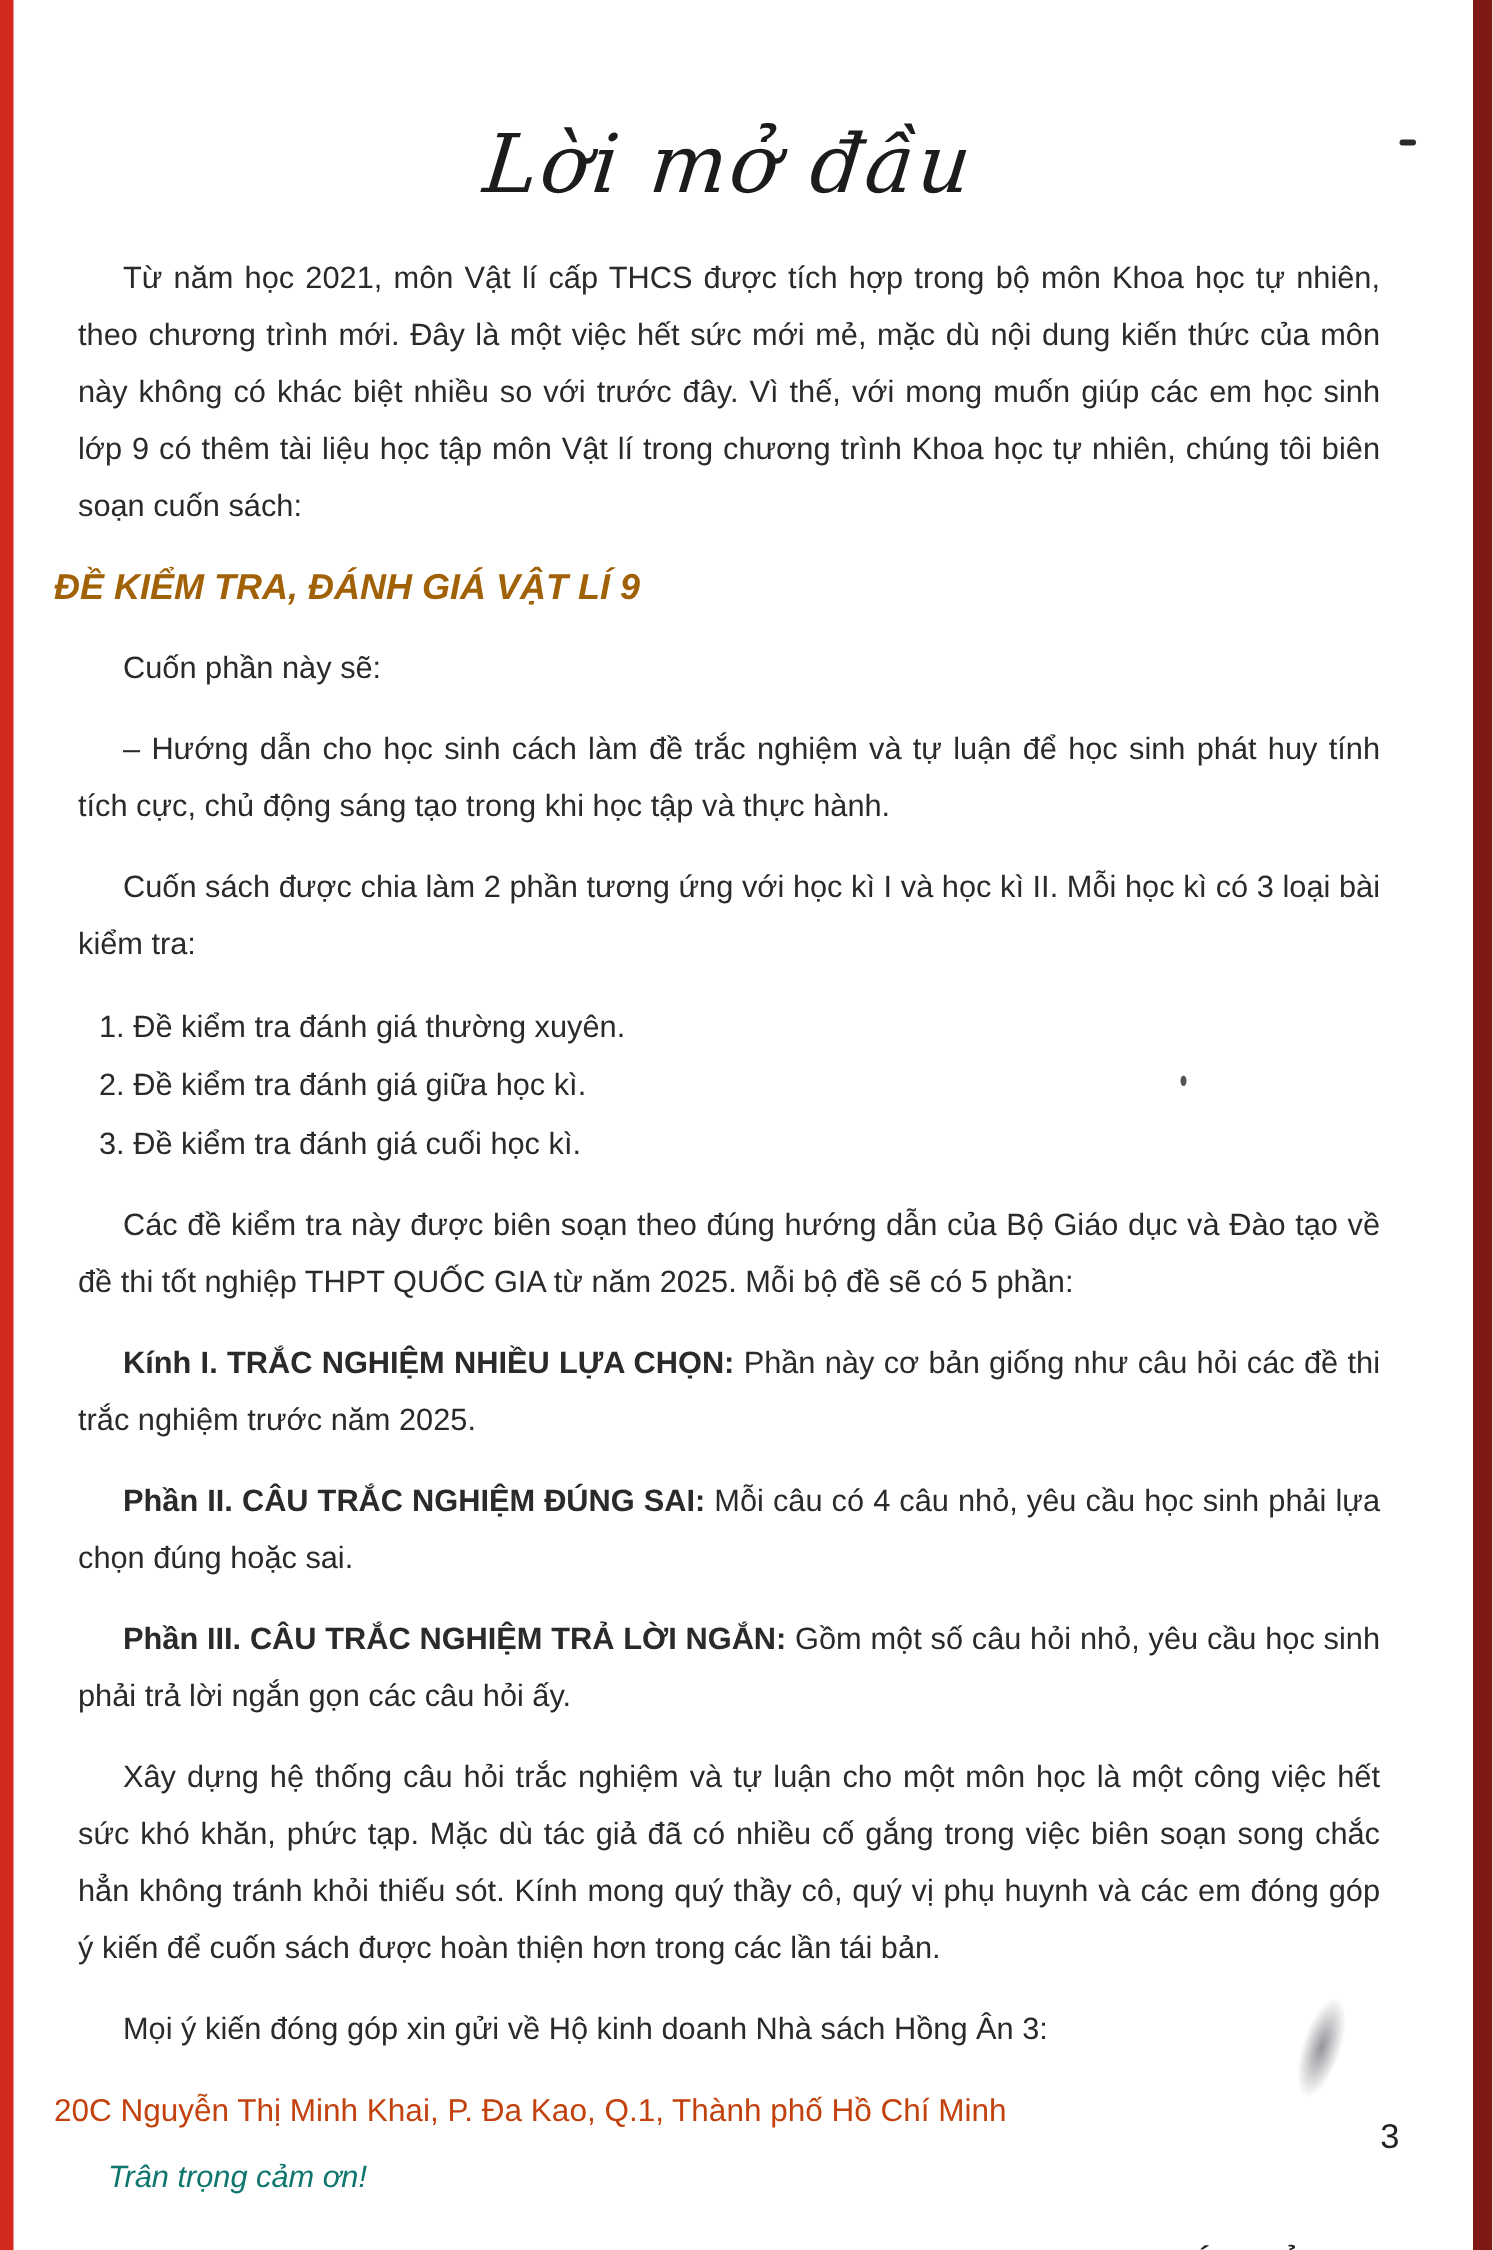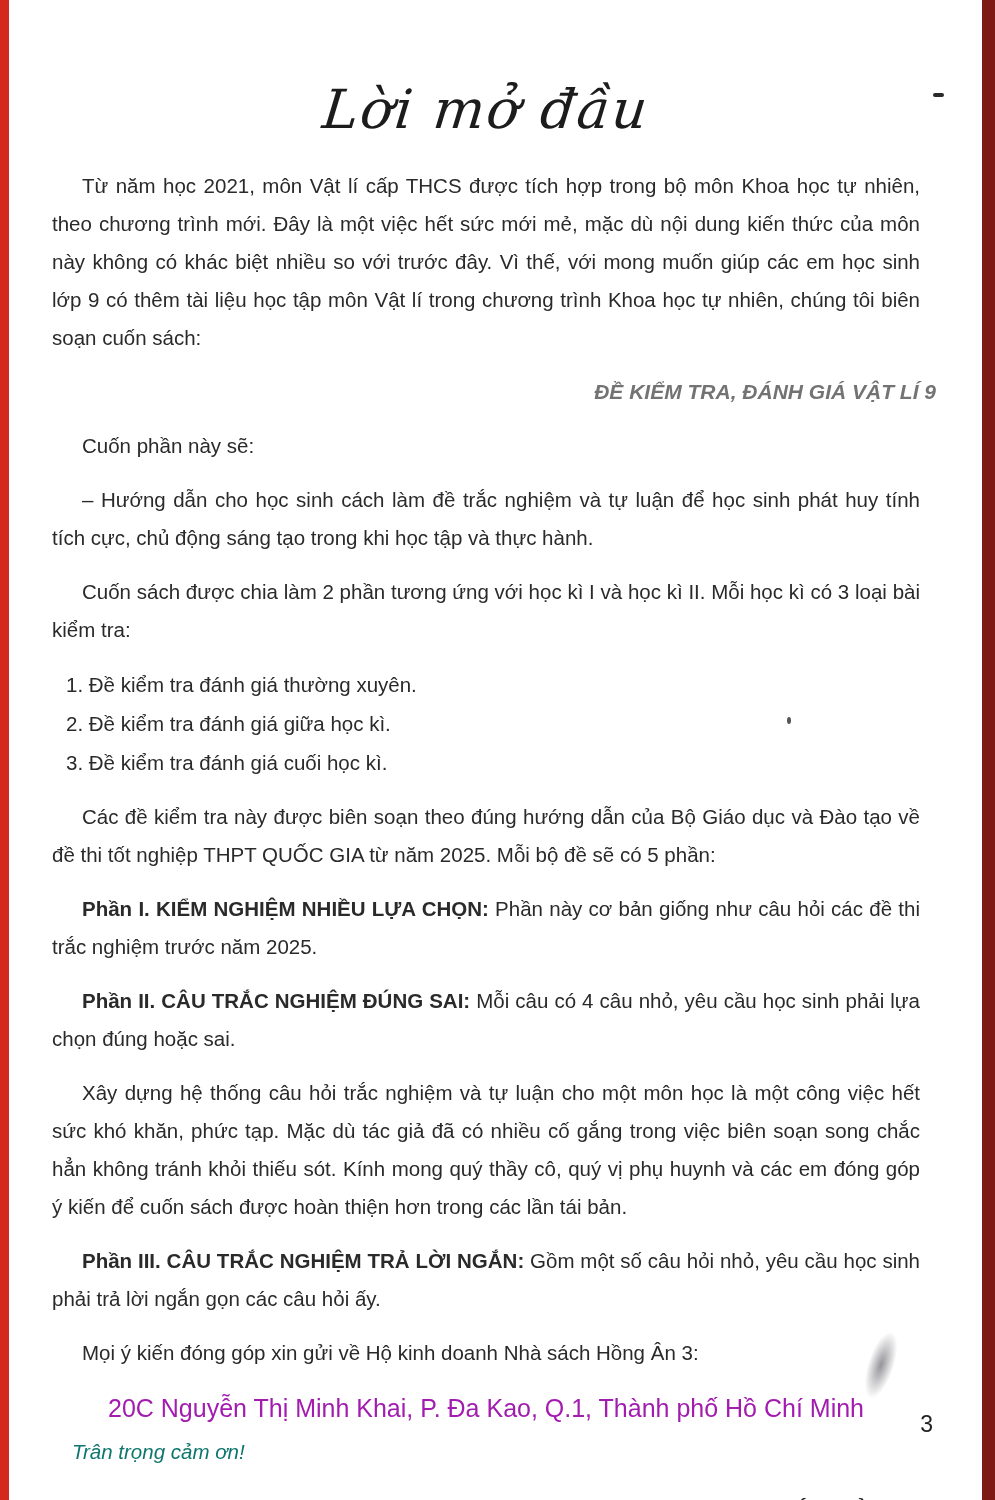--- a/index.html
+++ b/index.html
@@ -45,43 +45,42 @@
   }
   .para {
     font-size: 20.5px;
     line-height: 38px;
     text-align: justify;
     text-indent: 30px;
     margin: 16px;
     color: #2a2a2a;
   }
   .book-title {
-    font-size: 21px;
+    font-size: 24px;
     line-height: 38px;
     font-weight: bold;
     font-style: italic;
-    text-align: right;
+    text-align: left;
     margin: 0;
-    color: #737373;
+    color: #a16207;
   }
   .list-item {
     font-size: 20.5px;
     line-height: 39px;
     margin: 0 0 0 30px;
     color: #2a2a2a;
   }
   .lead-bold {
     font-weight: bold;
   }
   .address-line {
-    font-size: 25px;
+    font-size: 21px;
     line-height: 40px;
-    text-align: center;
     margin: 0;
-    color: #a21caf;
+    color: #c2410c;
   }
   .email-line {
     font-size: 20.5px;
     line-height: 40px;
     text-align: center;
     margin: 0;
     color: #2a2a2a;
   }
   .thanks-line {
     font-size: 20.5px;
@@ -156,27 +155,27 @@
     <p class="para">– Hướng dẫn cho học sinh cách làm đề trắc nghiệm và tự luận để học sinh phát huy tính tích cực, chủ động sáng tạo trong khi học tập và thực hành.</p>
 
     <p class="para">Cuốn sách được chia làm 2 phần tương ứng với học kì I và học kì II. Mỗi học kì có 3 loại bài kiểm tra:</p>
 
     <p class="list-item">1. Đề kiểm tra đánh giá thường xuyên.</p>
     <p class="list-item">2. Đề kiểm tra đánh giá giữa học kì.</p>
     <p class="list-item">3. Đề kiểm tra đánh giá cuối học kì.</p>
 
     <p class="para">Các đề kiểm tra này được biên soạn theo đúng hướng dẫn của Bộ Giáo dục và Đào tạo về đề thi tốt nghiệp THPT QUỐC GIA từ năm 2025. Mỗi bộ đề sẽ có 5 phần:</p>
 
-    <p class="para"><span class="lead-bold">Phần I. KIỂM NGHIỆM NHIỀU LỰA CHỌN:</span><span> Phần này cơ bản giống như câu hỏi các đề thi trắc nghiệm trước năm 2025.</span></p>
+    <p class="para"><span class="lead-bold">Kính I. TRẮC NGHIỆM NHIỀU LỰA CHỌN:</span><span> Phần này cơ bản giống như câu hỏi các đề thi trắc nghiệm trước năm 2025.</span></p>
 
     <p class="para"><span class="lead-bold">Phần II. CÂU TRẮC NGHIỆM ĐÚNG SAI:</span><span> Mỗi câu có 4 câu nhỏ, yêu cầu học sinh phải lựa chọn đúng hoặc sai.</span></p>
 
+    <p class="para"><span class="lead-bold">Phần III. CÂU TRẮC NGHIỆM TRẢ LỜI NGẮN:</span><span> Gồm một số câu hỏi nhỏ, yêu cầu học sinh phải trả lời ngắn gọn các câu hỏi ấy.</span></p>
+
     <p class="para">Xây dựng hệ thống câu hỏi trắc nghiệm và tự luận cho một môn học là một công việc hết sức khó khăn, phức tạp. Mặc dù tác giả đã có nhiều cố gắng trong việc biên soạn song chắc hẳn không tránh khỏi thiếu sót. Kính mong quý thầy cô, quý vị phụ huynh và các em đóng góp ý kiến để cuốn sách được hoàn thiện hơn trong các lần tái bản.</p>
-
-    <p class="para"><span class="lead-bold">Phần III. CÂU TRẮC NGHIỆM TRẢ LỜI NGẮN:</span><span> Gồm một số câu hỏi nhỏ, yêu cầu học sinh phải trả lời ngắn gọn các câu hỏi ấy.</span></p>
 
     <p class="para">Mọi ý kiến đóng góp xin gửi về Hộ kinh doanh Nhà sách Hồng Ân 3:</p>
 
     <p class="address-line">20C Nguyễn Thị Minh Khai, P. Đa Kao, Q.1, Thành phố Hồ Chí Minh</p>
 
 
     <p class="thanks-line">Trân trọng cảm ơn!</p>
 
     <p class="author-line">TÁC GIẢ</p>
 

